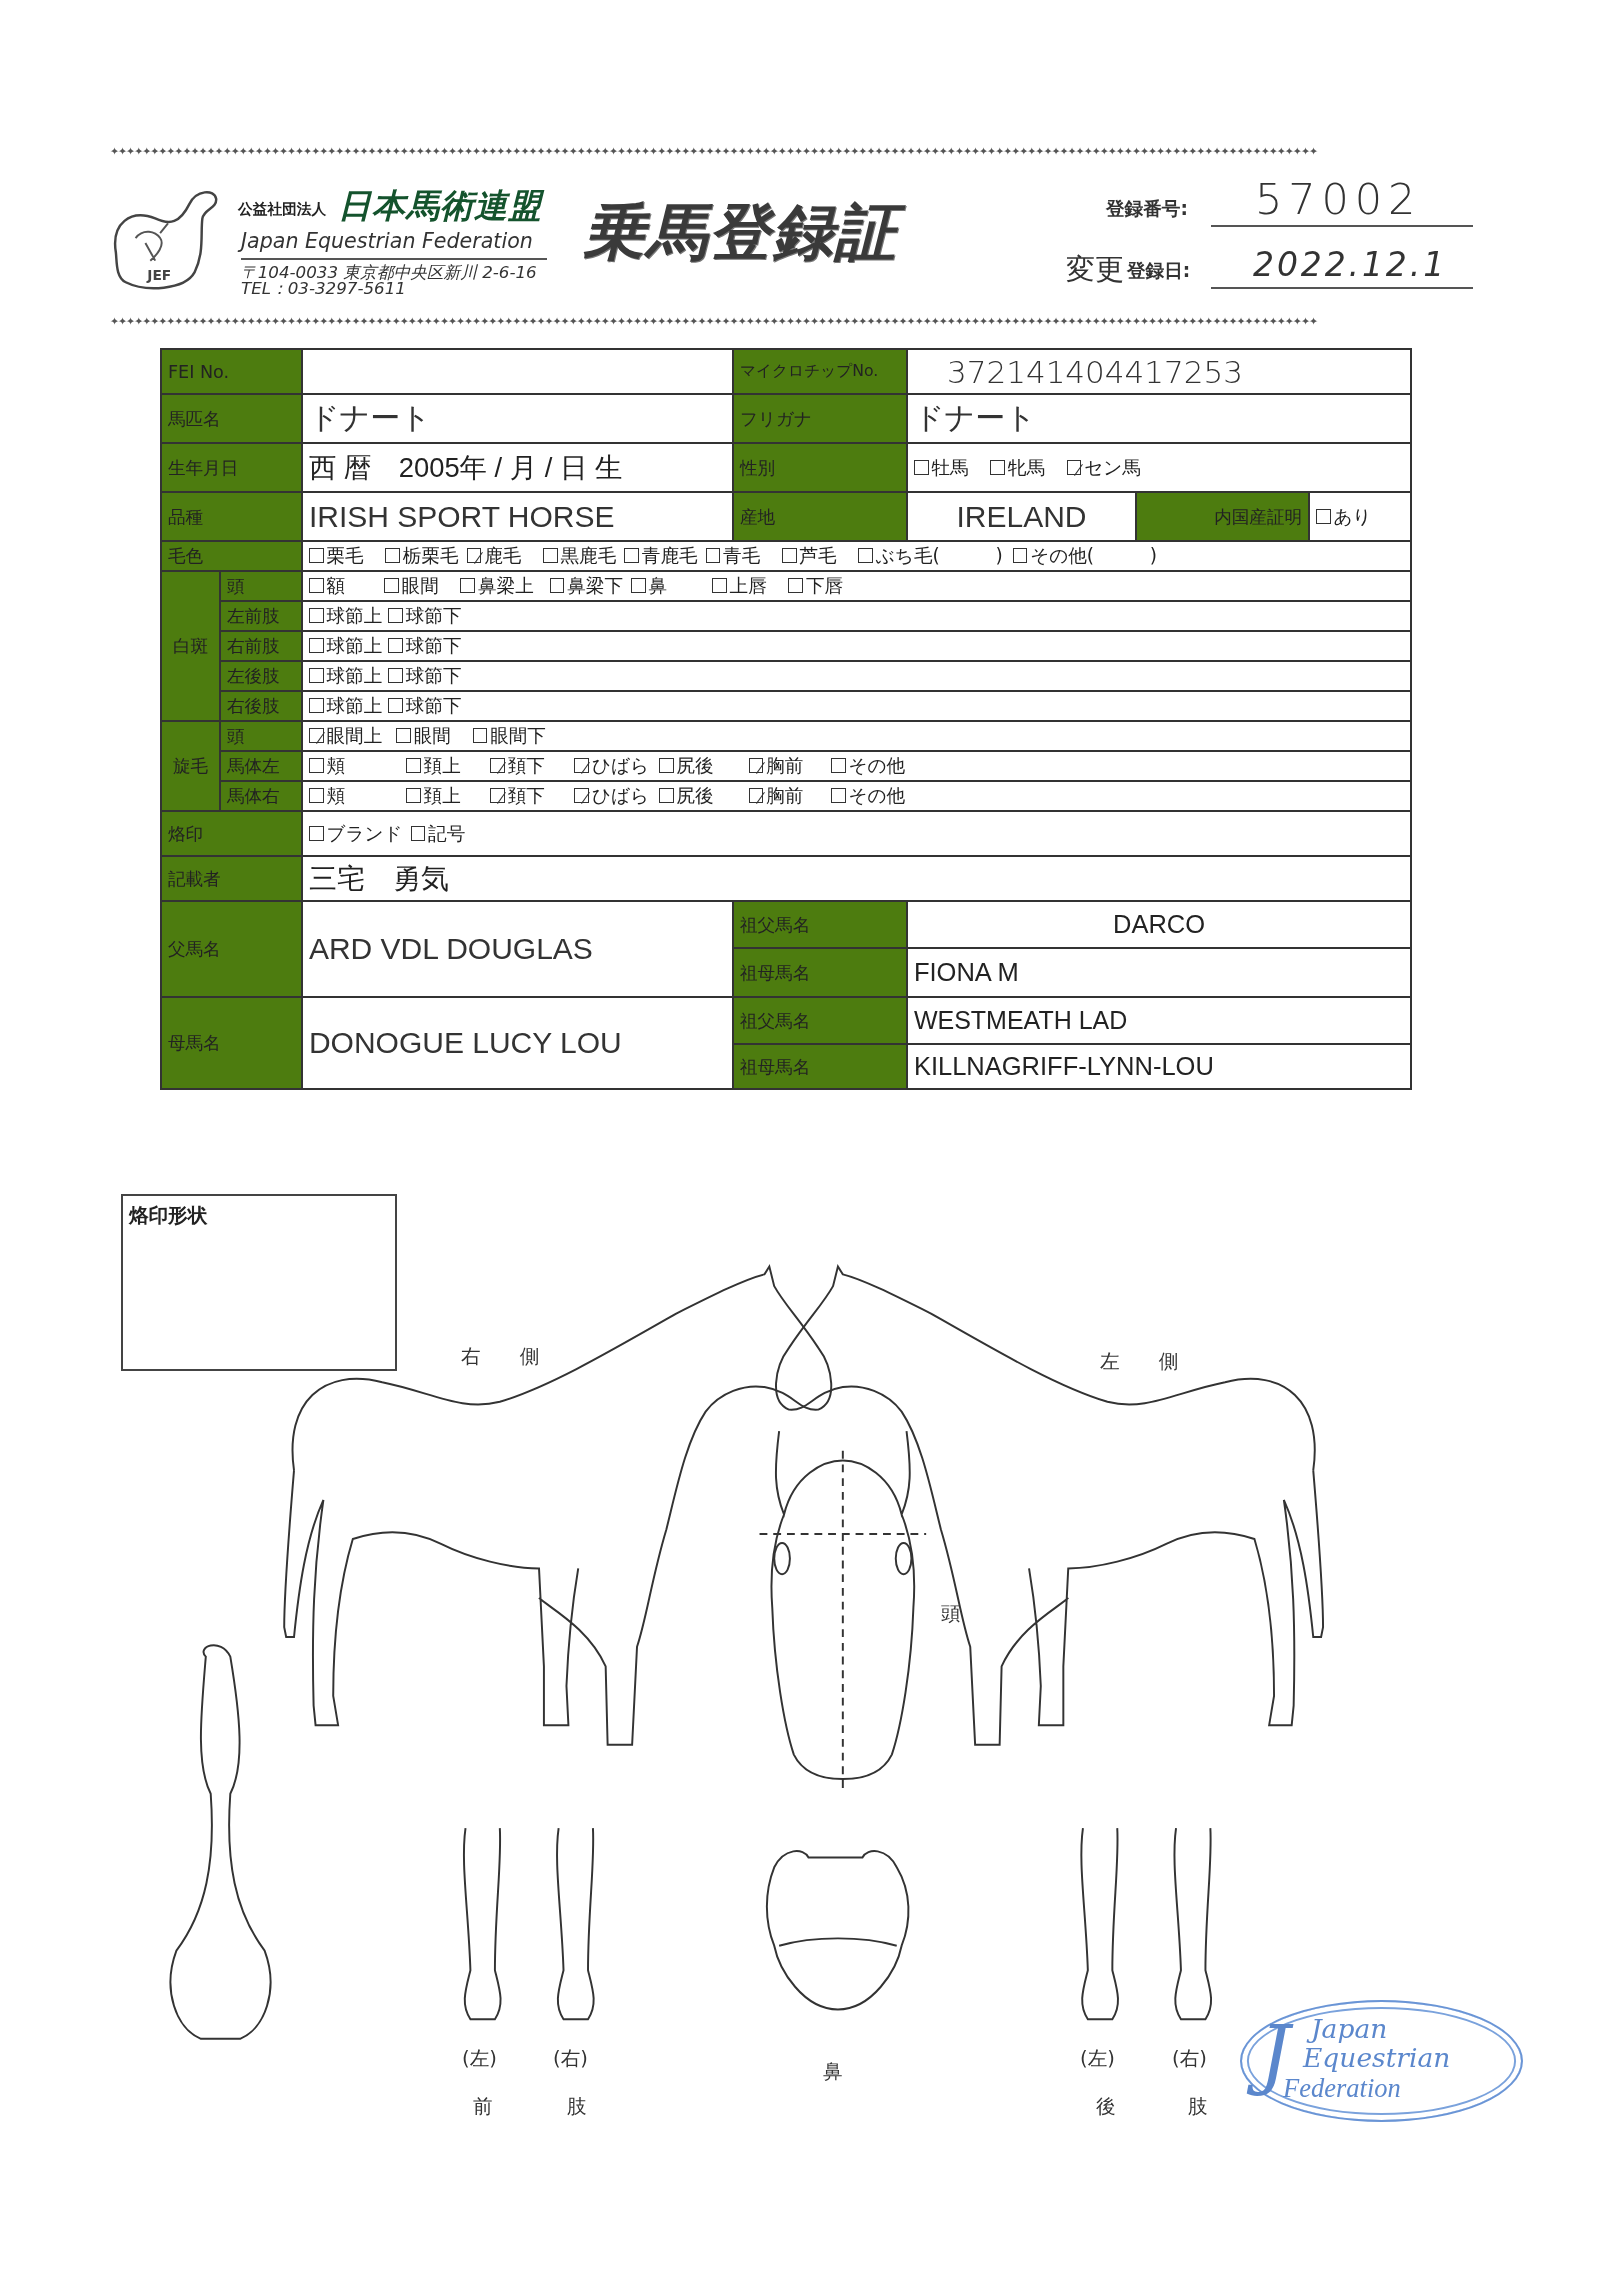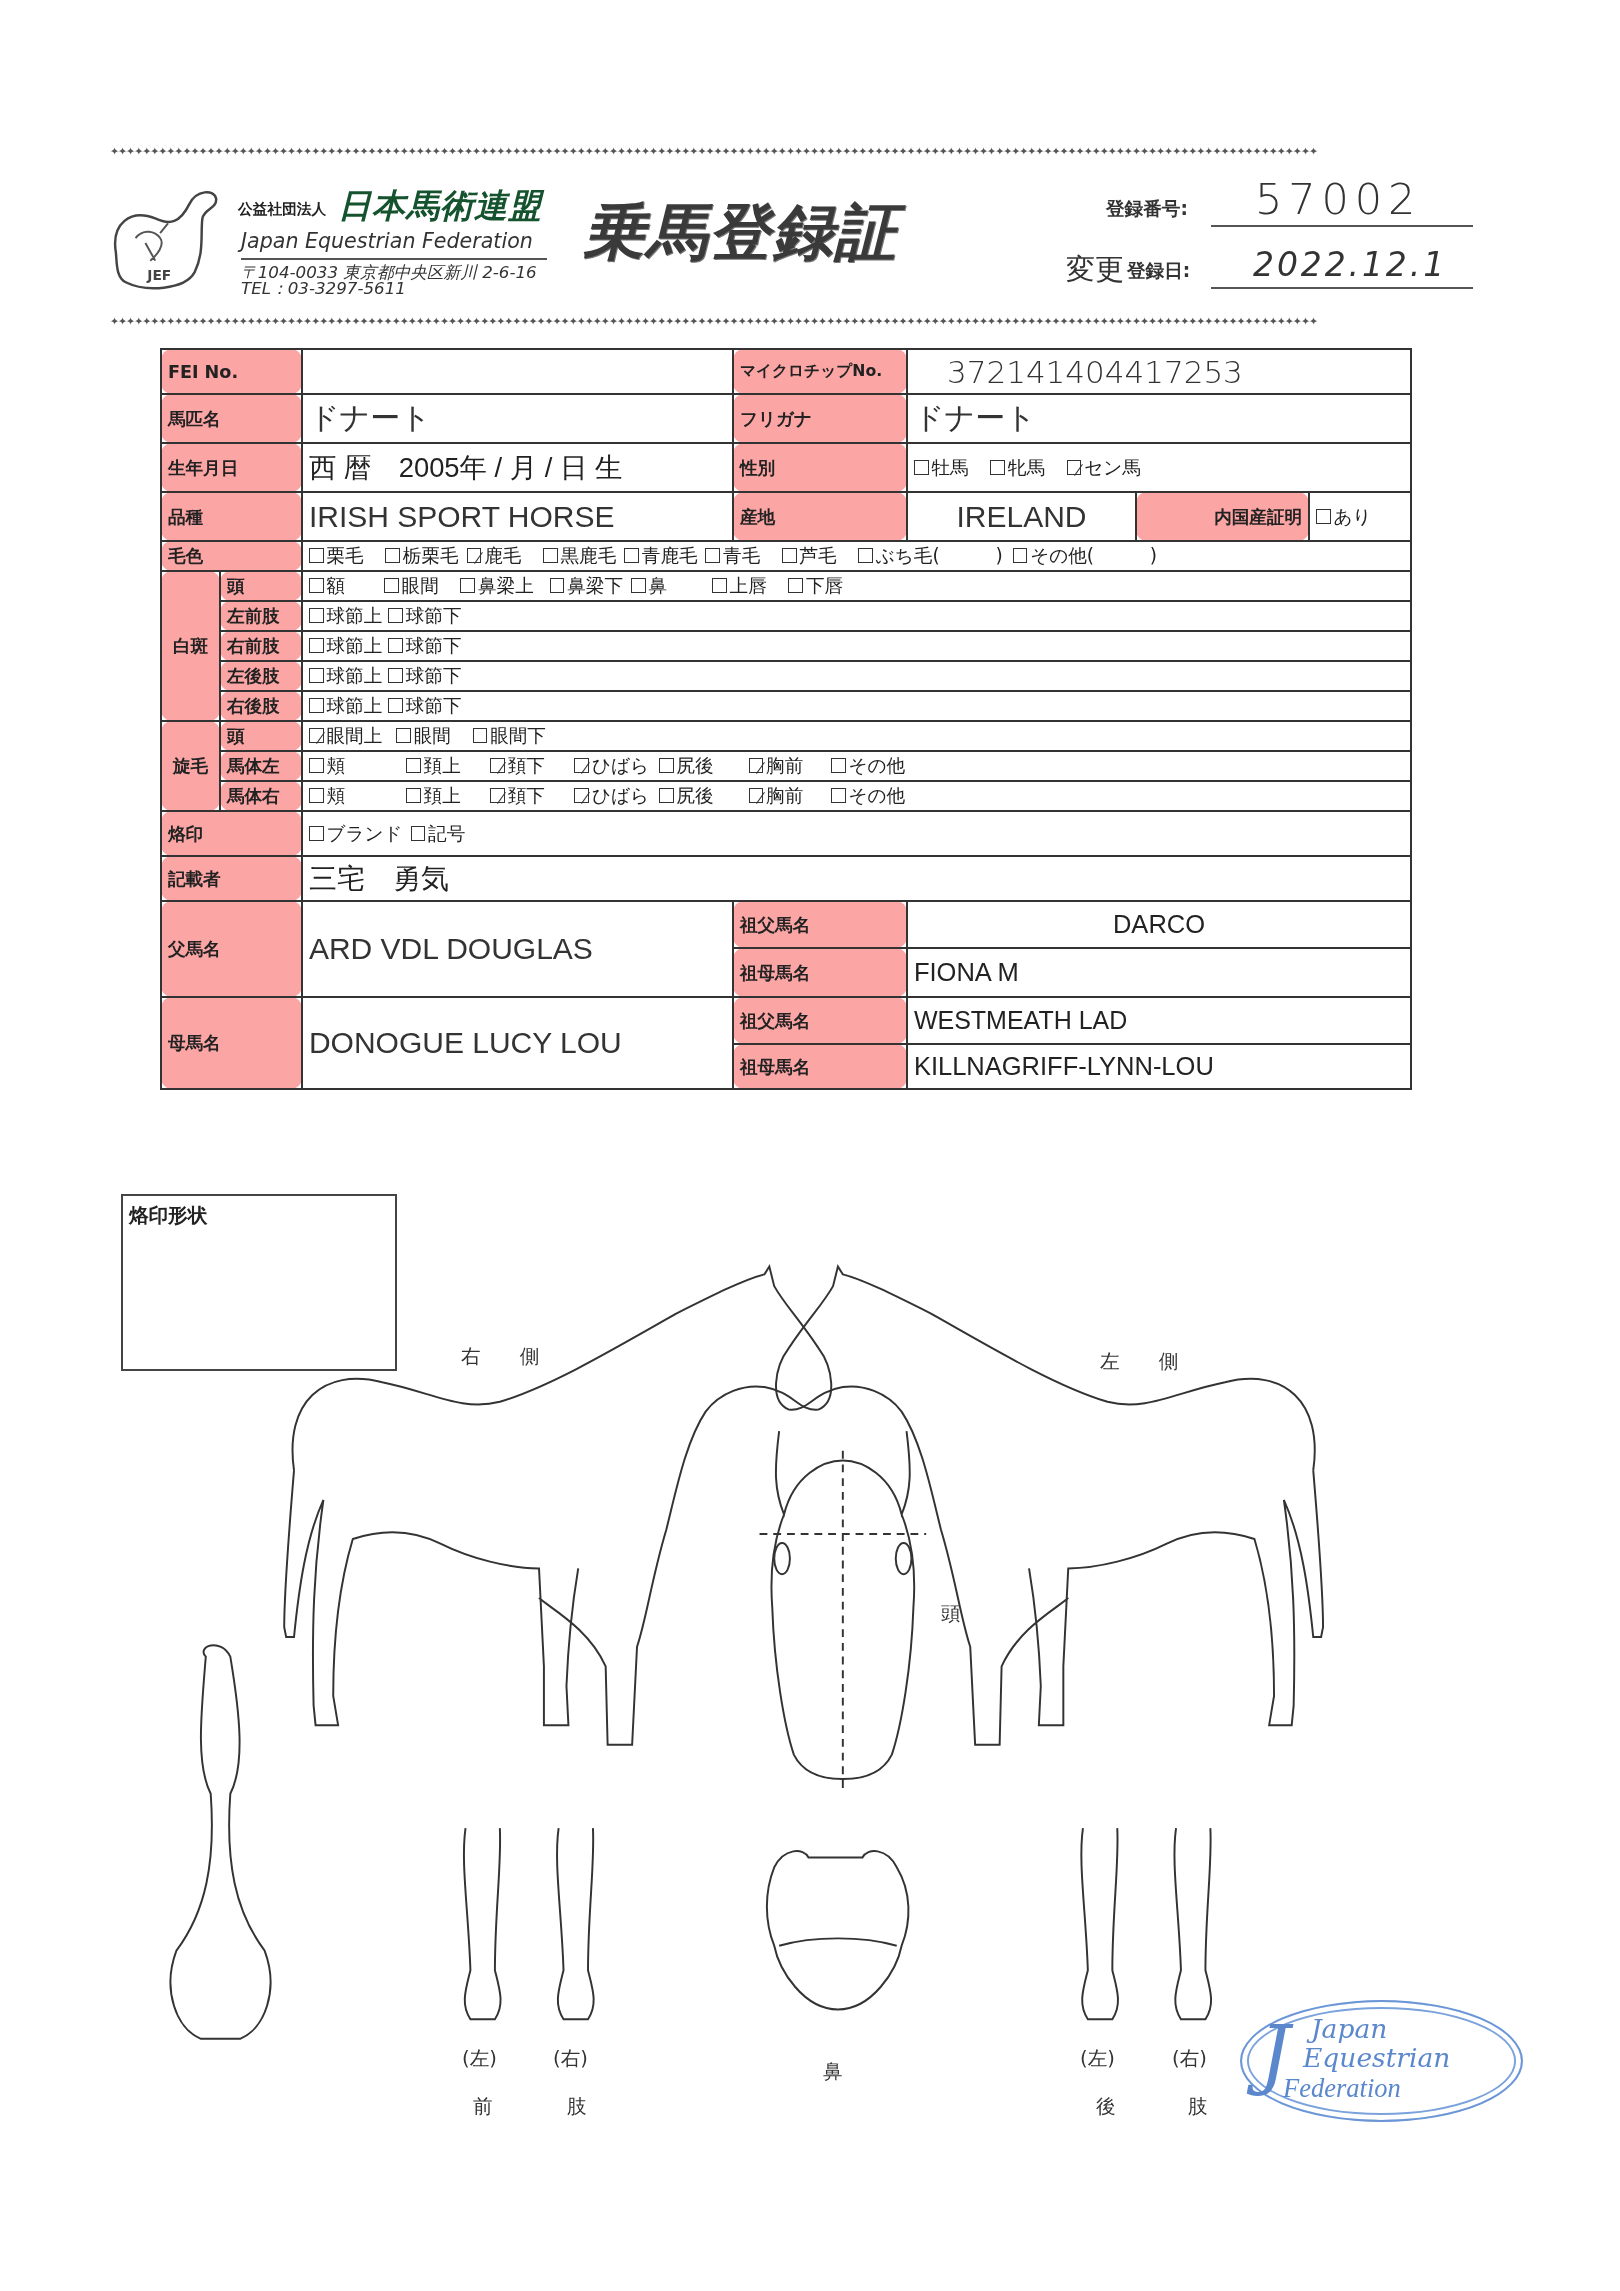--- a/index.html
+++ b/index.html
@@ -9,21 +9,21 @@
   .abs{position:absolute;}
   .org-small{font-size:14.7px;font-weight:bold;}
   .org-big{font-size:33px;font-style:italic;font-weight:bold;color:#14532d;letter-spacing:1px;}
   .org-en{font-size:20.6px;font-style:italic;color:#333;}
   .org-addr{font-size:16.7px;font-style:italic;color:#333;line-height:16.7px;}
   .title{font-size:61px;font-weight:bold;font-style:italic;color:#3a3a3a;letter-spacing:2px;text-shadow:1px 1px 0 #777;}
   .lbl{font-size:18.6px;font-weight:bold;color:#333;}
   .hand{font-family:"DejaVu Sans",sans-serif;font-weight:300;color:#333;}
   table.main{position:absolute;left:160px;top:348px;width:1251px;border-collapse:collapse;table-layout:fixed;}
   table.main td{border:2px solid #333;padding:0 5.9px;height:28px;font-size:18.6px;vertical-align:middle;white-space:nowrap;overflow:hidden;}
-  table.main td.h{font-weight:bold;font-size:17.6px;background:#fca5a5;color:#222;border-radius:11px;}
+  table.main td.h{font-weight:normal;font-size:17.6px;background:#4d7c0f;color:#222;}
   table.main td.val-big{font-size:30px;font-family:"Liberation Sans",sans-serif;color:#333;}
   .cb{display:inline-block;width:12.7px;height:12.7px;border:1.5px solid #333;vertical-align:-1px;margin-right:2.9px;position:relative;}
   .cb.checked::after{content:"";position:absolute;left:1px;top:-1px;width:9.8px;height:13.7px;border-right:1.5px solid #333;transform:rotate(35deg);transform-origin:center;}
   .opt{display:inline-block;margin-right:15.7px;}
   .brandbox{position:absolute;left:121px;top:1194px;width:272px;height:173px;border:2px solid #444;}
   .brandbox span{position:absolute;left:5.9px;top:5.9px;font-size:19.6px;font-weight:bold;}
   .cap{position:absolute;font-size:19.6px;color:#333;}
   .stamp{position:absolute;left:1240px;top:2000px;width:279px;height:118px;border:2.9px solid #6a95d6;border-radius:50%;box-shadow:inset 0 0 0 4.9px #fff,inset 0 0 0 6.9px #7aa2dc;color:#5b87cc;font-family:"DejaVu Serif",serif;font-style:italic;}
   .stamp .j{position:absolute;left:17.6px;top:7.8px;font-size:76px;line-height:88px;}
   .stamp .t{position:absolute;left:61px;font-size:26.5px;line-height:26.5px;}

